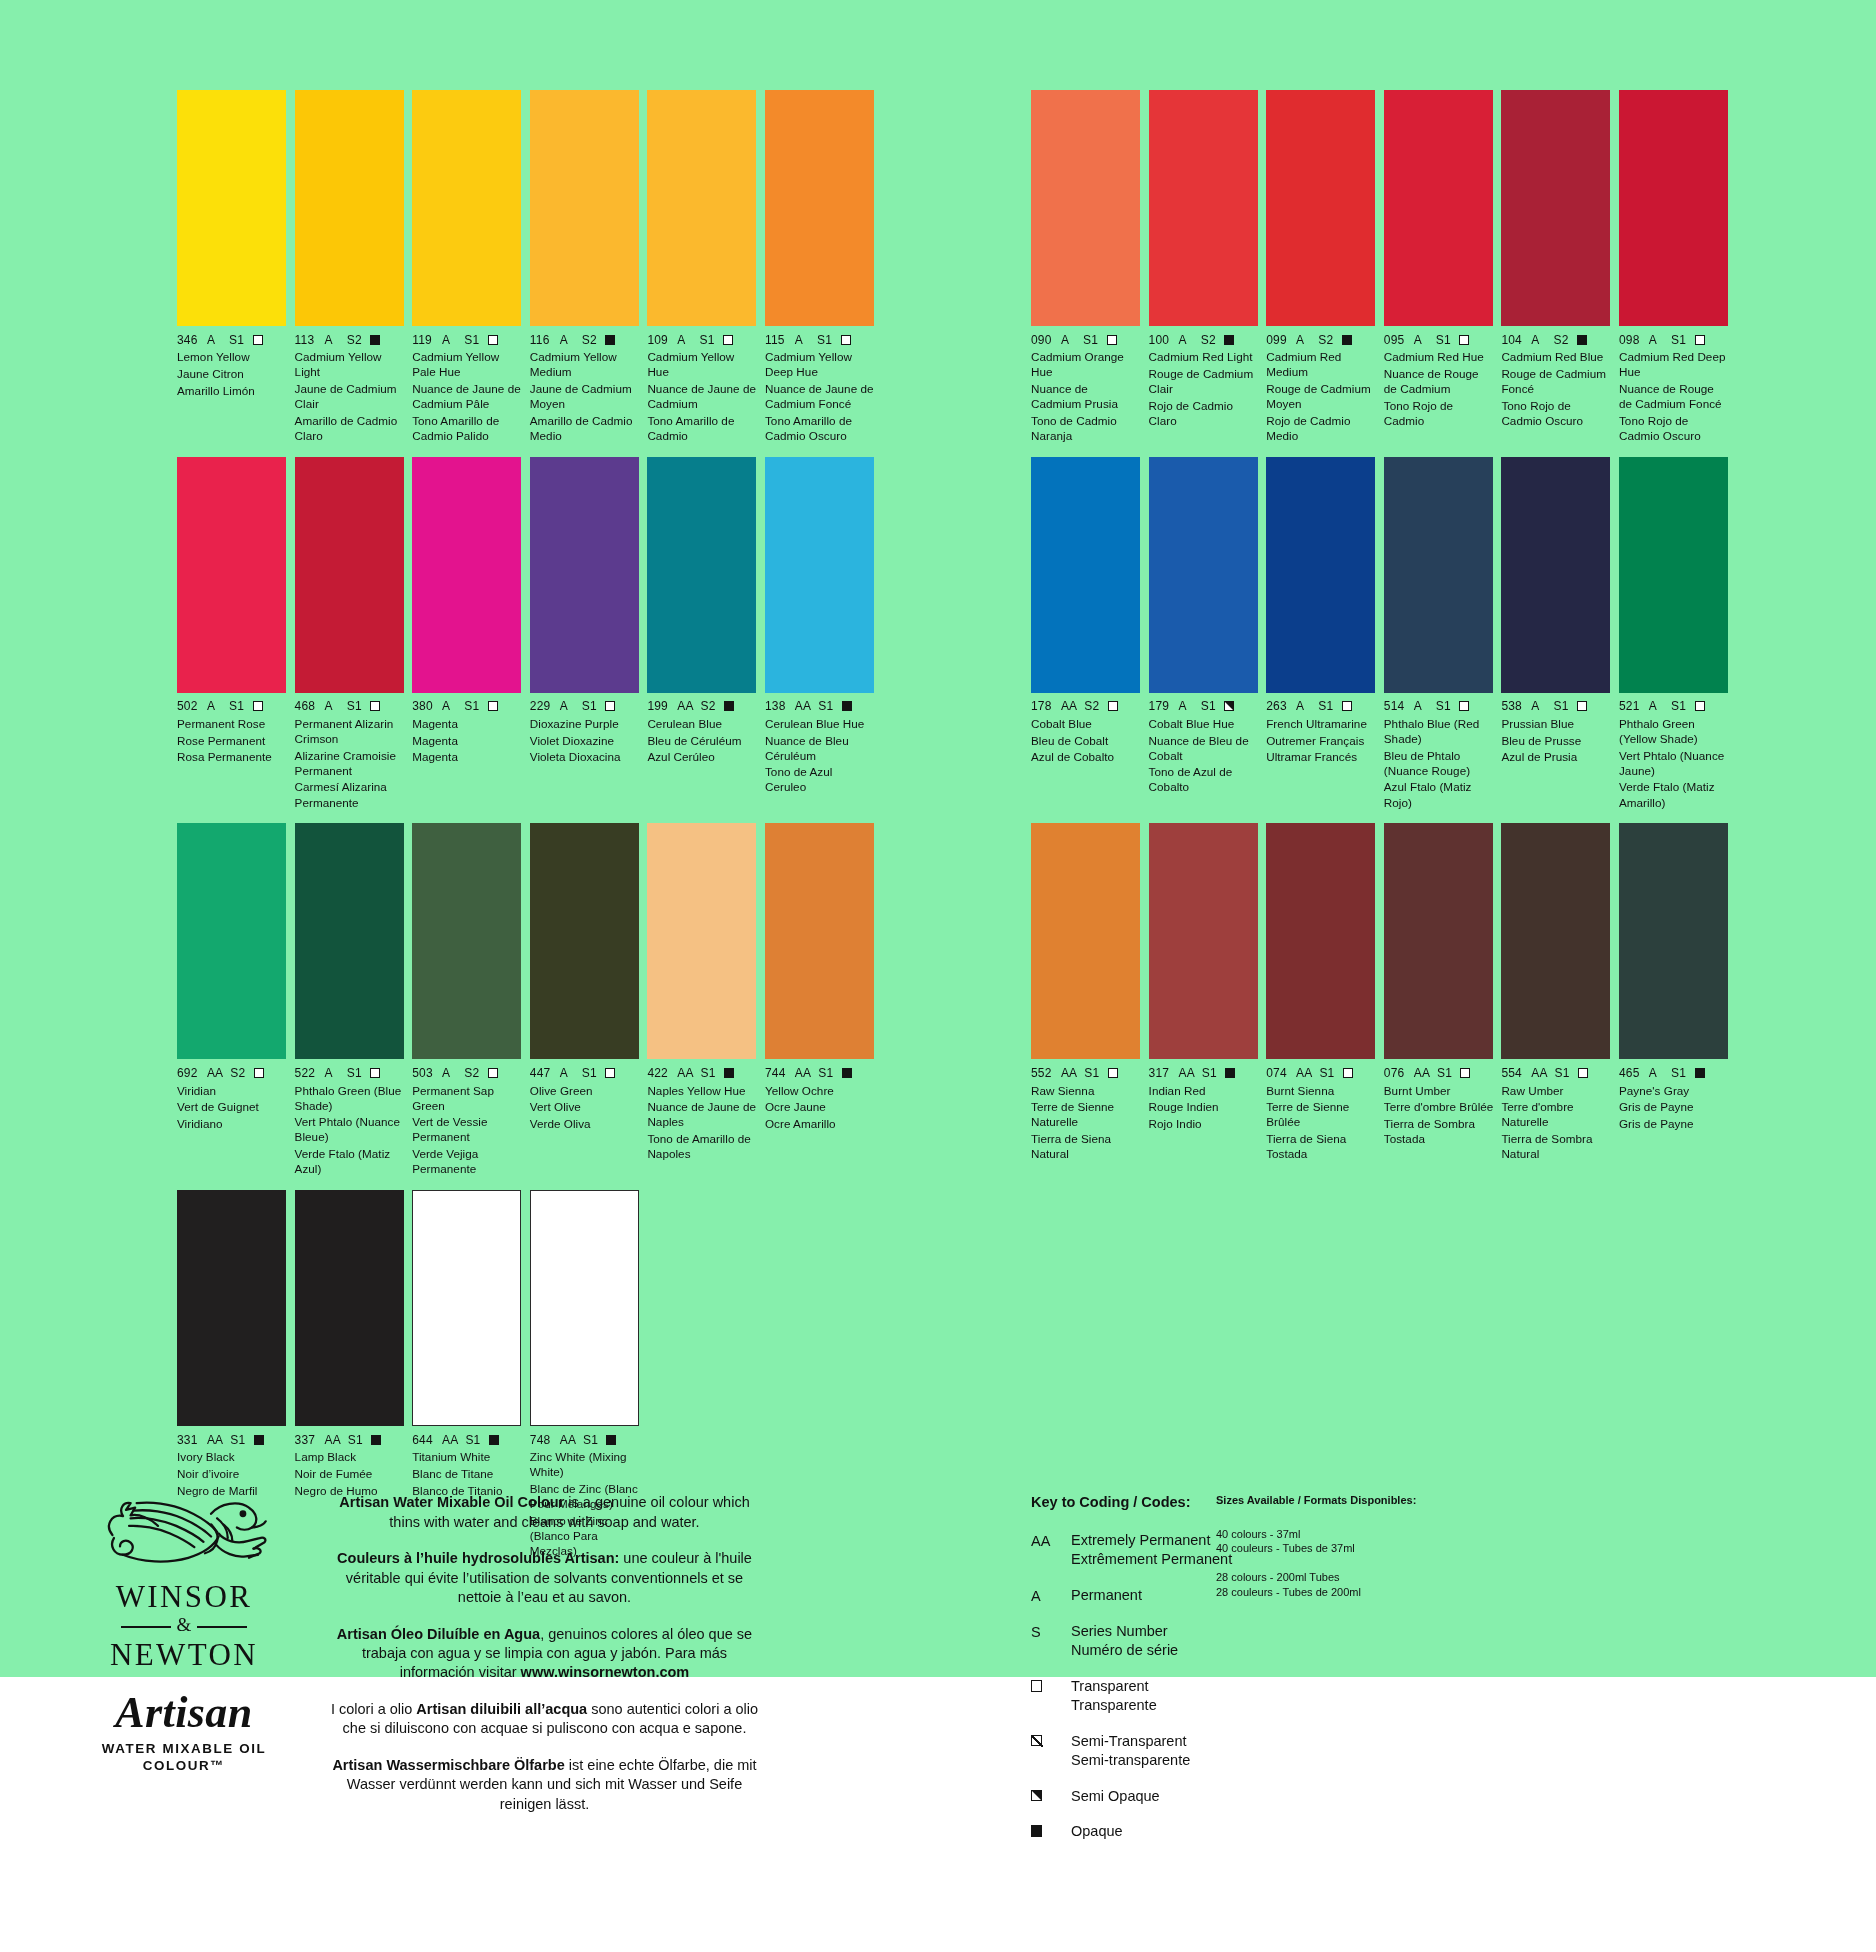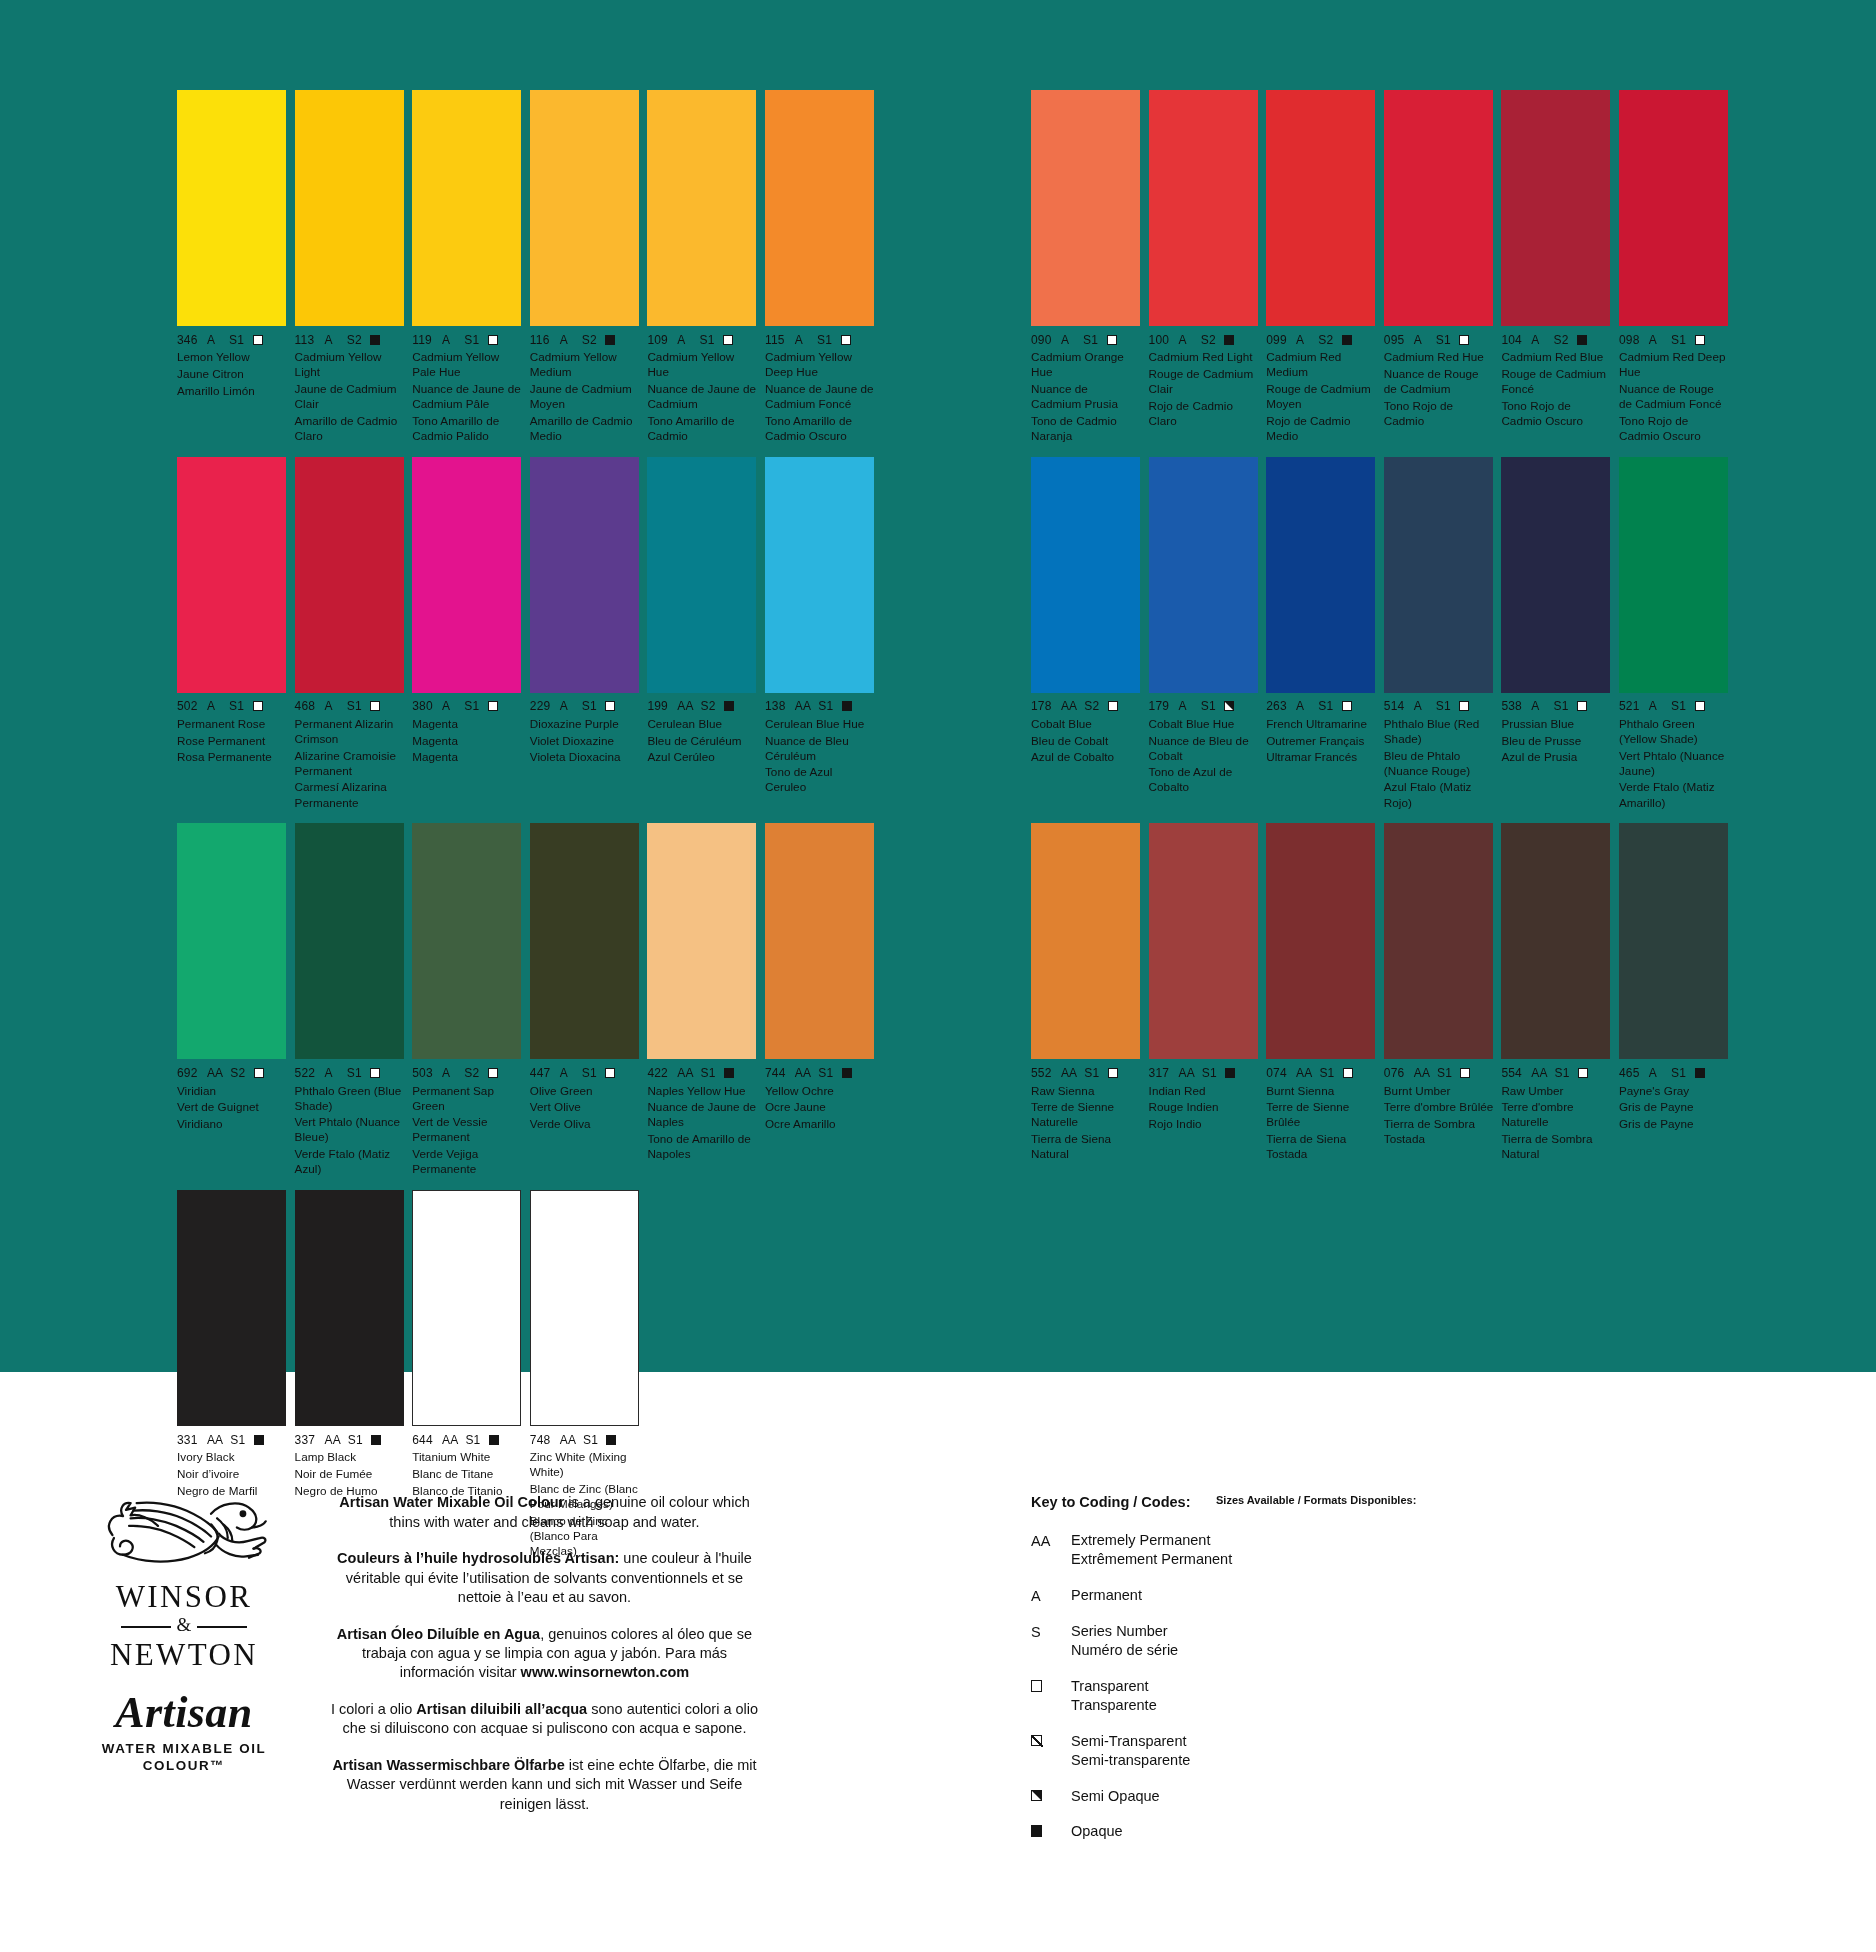--- a/index.html
+++ b/index.html
@@ -6,22 +6,22 @@
   html, body {
     width: 1877px;
     height: 1953px;
     background: #ffffff;
     font-family: "Liberation Sans", sans-serif;
     color: #111111;
   }
   .page {
     position: relative;
     width: 1877px;
-    height: 1372px;
-    background: #0f766e;
+    height: 1677px;
+    background: #86efac;
   }
 
   
   .panel { position: absolute; }
   .panel-left  { left: 177px; top: 90px; }
   .panel-right { left: 1031px; top: 90px; }
 
   .swatch-row { display: flex; }
   .row-gap-1 { margin-bottom: 13.7px; }
 
@@ -868,17 +868,27 @@
             </div>
             <div class="key-text">
               <span>Opaque</span>
             </div>
           </div>
         </div>
     </div>
 
     <div class="sizes-col">
       <div class="sizes-title">Sizes Available / Formats Disponibles:</div>
+      <div id="sizes-groups">
+          <div class="sizes-group">
+            <span>40 colours - 37ml</span>
+            <span>40 couleurs - Tubes de 37ml</span>
+          </div>
+          <div class="sizes-group">
+            <span>28 colours - 200ml Tubes</span>
+            <span>28 couleurs - Tubes de 200ml</span>
+          </div>
+        </div>
     </div>
 
   </div>
 </div>
 
 
 </body></html>

